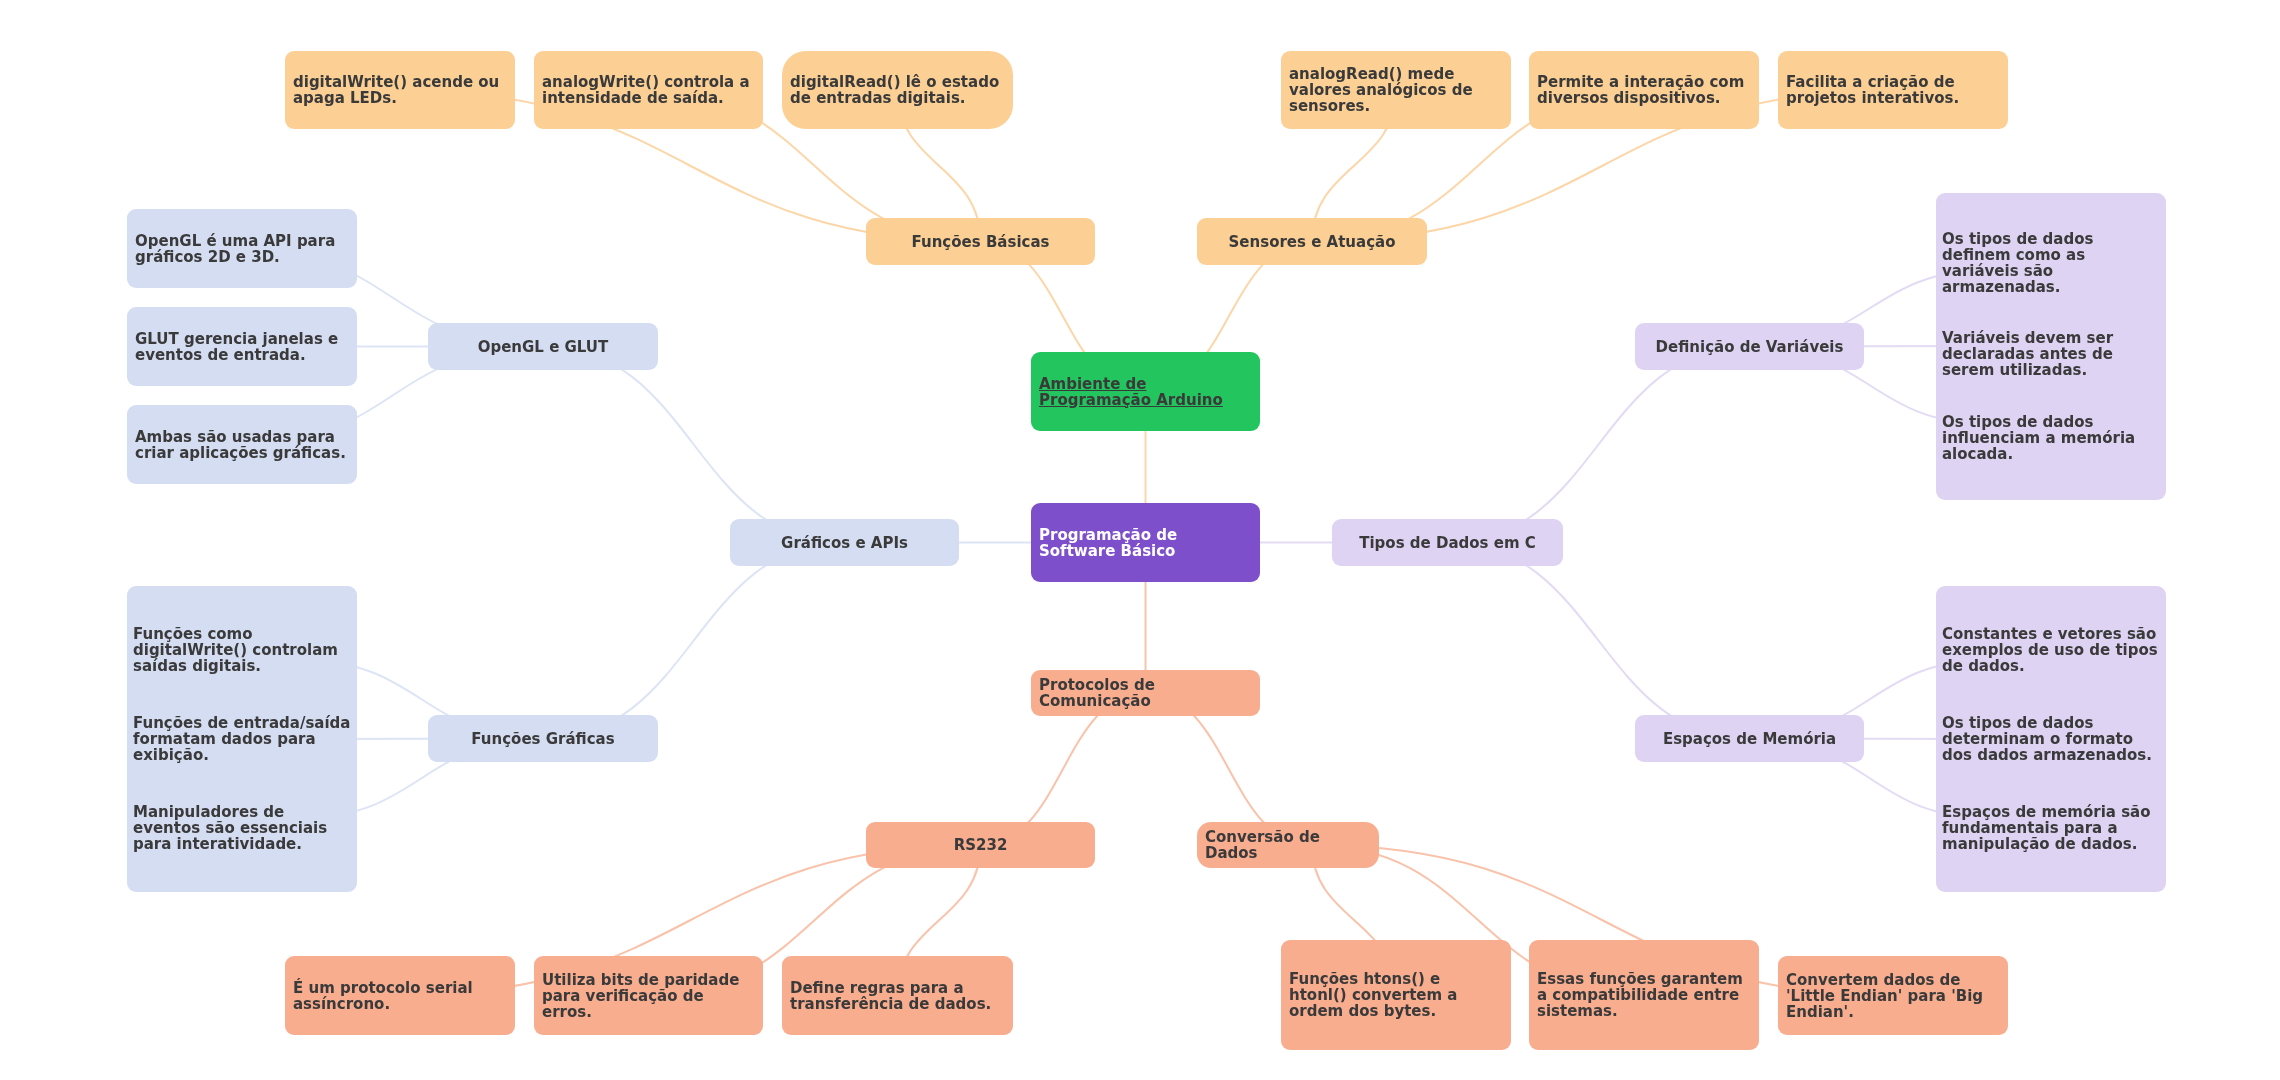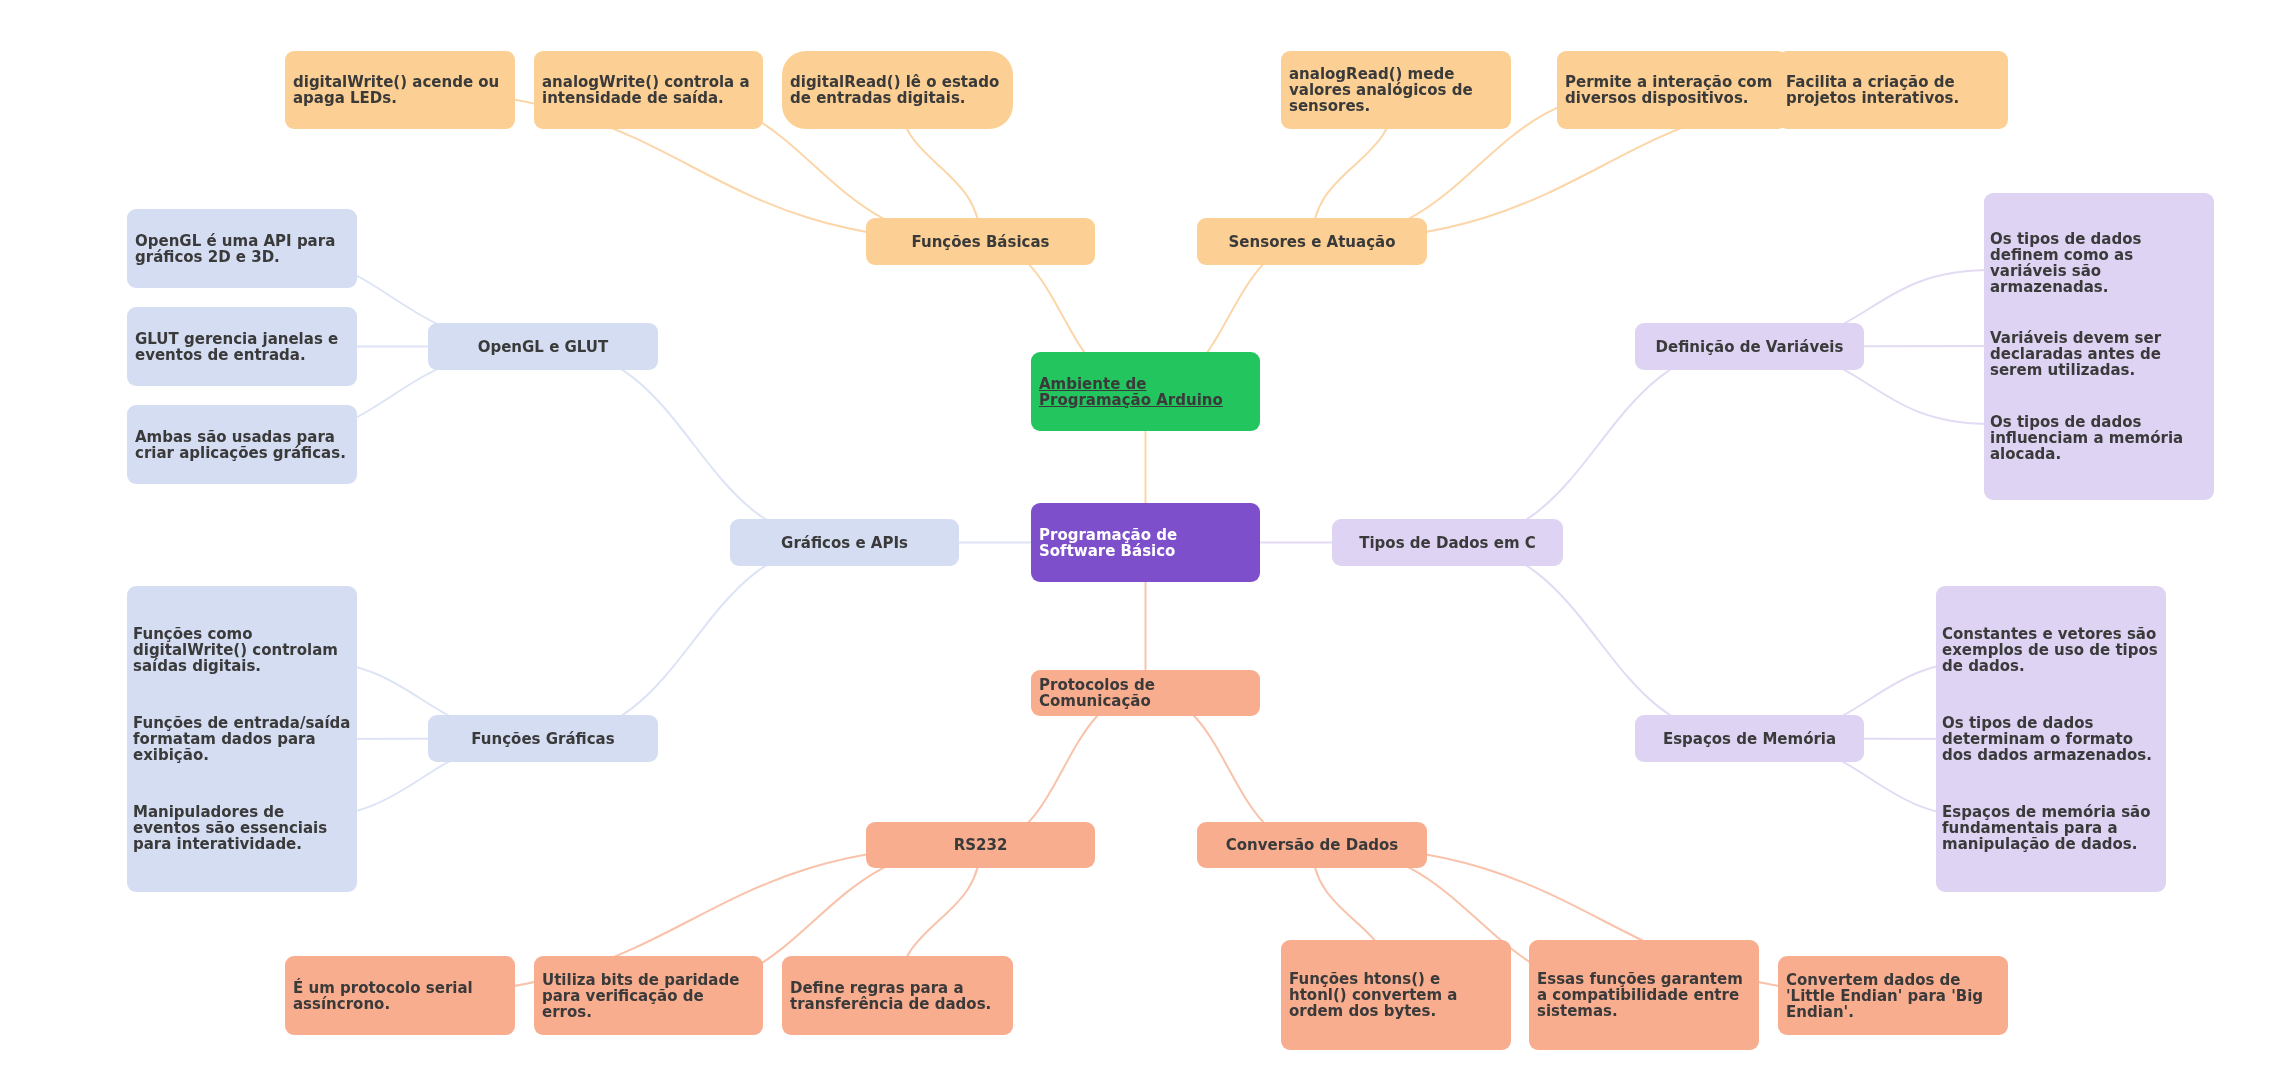--- a/index.html
+++ b/index.html
@@ -60,51 +60,51 @@
 
   <div class="node root" id="n-root" style="left: 1031px; top: 503px; width: 229px; height: 79px; background: rgb(126, 79, 203);">Programação de Software Básico</div>
 
   <div class="node c-orange" id="n-arduino" style="left: 1031px; top: 352px; width: 229px; height: 79px; background: #22c55e; color: rgb(58, 58, 58); text-decoration: underline;">Ambiente de Programação Arduino</div>
   <div class="node c-orange" id="n-fb" style="left: 866px; top: 218px; width: 229px; height: 47px; background: rgb(252, 208, 148); color: rgb(58, 58, 58);">Funções Básicas</div>
   <div class="node c-orange" id="n-sen" style="left: 1197px; top: 218px; width: 230px; height: 47px; background: rgb(252, 208, 148); color: rgb(58, 58, 58);">Sensores e Atuação</div>
   <div class="node c-orange" id="n-fb0" style="left: 285px; top: 51px; width: 230px; height: 78px; background: rgb(252, 208, 148); color: rgb(58, 58, 58);">digitalWrite() acende ou apaga LEDs.</div>
   <div class="node c-orange" id="n-fb1" style="left: 534px; top: 51px; width: 229px; height: 78px; background: rgb(252, 208, 148); color: rgb(58, 58, 58);">analogWrite() controla a intensidade de saída.</div>
   <div class="node c-orange" id="n-fb2" style="left: 782px; top: 51px; width: 231px; height: 78px; background: rgb(252, 208, 148); color: rgb(58, 58, 58); border-radius: 24px;">digitalRead() lê o estado de entradas digitais.</div>
   <div class="node c-orange" id="n-sen0" style="left: 1281px; top: 51px; width: 230px; height: 78px; background: rgb(252, 208, 148); color: rgb(58, 58, 58); padding-left: 8px;">analogRead() mede valores analógicos de sensores.</div>
-  <div class="node c-orange" id="n-sen1" style="left: 1529px; top: 51px; width: 230px; height: 78px; background: rgb(252, 208, 148); color: rgb(58, 58, 58); margin-left: 28px;">Permite a interação com diversos dispositivos.</div>
+  <div class="node c-orange" id="n-sen1" style="left: 1529px; top: 51px; width: 230px; height: 78px; background: rgb(252, 208, 148); color: rgb(58, 58, 58);">Permite a interação com diversos dispositivos.</div>
   <div class="node c-orange" id="n-sen2" style="left: 1778px; top: 51px; width: 230px; height: 78px; background: rgb(252, 208, 148); color: rgb(58, 58, 58);">Facilita a criação de projetos interativos.</div>
 
   <div class="node c-blue" id="n-graf" style="left: 730px; top: 519px; width: 229px; height: 47px; background: rgb(213, 221, 242); color: rgb(58, 58, 58);">Gráficos e APIs</div>
   <div class="node c-blue" id="n-ogl" style="left: 428px; top: 323px; width: 230px; height: 47px; background: rgb(213, 221, 242); color: rgb(58, 58, 58);">OpenGL e GLUT</div>
   <div class="node c-blue" id="n-fg" style="left: 428px; top: 715px; width: 230px; height: 47px; background: rgb(213, 221, 242); color: rgb(58, 58, 58);">Funções Gráficas</div>
   <div class="node c-blue" id="n-ogl0" style="left: 127px; top: 209px; width: 230px; height: 79px; background: rgb(213, 221, 242); color: rgb(58, 58, 58);">OpenGL é uma API para gráficos 2D e 3D.</div>
   <div class="node c-blue" id="n-ogl1" style="left: 127px; top: 307px; width: 230px; height: 79px; background: rgb(213, 221, 242); color: rgb(58, 58, 58);">GLUT gerencia janelas e eventos de entrada.</div>
   <div class="node c-blue" id="n-ogl2" style="left: 127px; top: 405px; width: 230px; height: 79px; background: rgb(213, 221, 242); color: rgb(58, 58, 58);">Ambas são usadas para criar aplicações gráficas.</div>
   <div class="node c-blue tall" id="n-fg-group" style="left: 127px; top: 586px; width: 230px; height: 306px; background: rgb(213, 221, 242); color: rgb(58, 58, 58);">
     <span>Funções como digitalWrite() controlam saídas digitais.</span>
     <span>Funções de entrada/saída formatam dados para exibição.</span>
     <span>Manipuladores de eventos são essenciais para interatividade.</span>
   </div>
 
   <div class="node c-purple" id="n-tipos" style="left: 1332px; top: 519px; width: 231px; height: 47px; background: rgb(222, 211, 242); color: rgb(58, 58, 58);">Tipos de Dados em C</div>
   <div class="node c-purple" id="n-def" style="left: 1635px; top: 323px; width: 229px; height: 47px; background: rgb(222, 211, 242); color: rgb(58, 58, 58);">Definição de Variáveis</div>
   <div class="node c-purple" id="n-esp" style="left: 1635px; top: 715px; width: 229px; height: 47px; background: rgb(222, 211, 242); color: rgb(58, 58, 58);">Espaços de Memória</div>
-  <div class="node c-purple tall" id="n-def-group" style="left: 1936px; top: 193px; width: 230px; height: 307px; background: rgb(222, 211, 242); color: rgb(58, 58, 58); margin-left: 48px;">
+  <div class="node c-purple tall" id="n-def-group" style="left: 1936px; top: 193px; width: 230px; height: 307px; background: rgb(222, 211, 242); color: rgb(58, 58, 58);">
     <span>Os tipos de dados definem como as variáveis são armazenadas.</span>
     <span>Variáveis devem ser declaradas antes de serem utilizadas.</span>
     <span>Os tipos de dados influenciam a memória alocada.</span>
   </div>
   <div class="node c-purple tall" id="n-esp-group" style="left: 1936px; top: 586px; width: 230px; height: 306px; background: rgb(222, 211, 242); color: rgb(58, 58, 58);">
     <span>Constantes e vetores são exemplos de uso de tipos de dados.</span>
     <span>Os tipos de dados determinam o formato dos dados armazenados.</span>
     <span>Espaços de memória são fundamentais para a manipulação de dados.</span>
   </div>
 
   <div class="node c-salmon" id="n-prot" style="left: 1031px; top: 670px; width: 229px; height: 46px; background: rgb(249, 173, 143); color: rgb(58, 58, 58);">Protocolos de Comunicação</div>
   <div class="node c-salmon" id="n-rs" style="left: 866px; top: 822px; width: 229px; height: 46px; background: rgb(249, 173, 143); color: rgb(58, 58, 58);">RS232</div>
-  <div class="node c-salmon" id="n-conv" style="left: 1197px; top: 822px; width: 230px; height: 46px; background: rgb(249, 173, 143); color: rgb(58, 58, 58);">Conversão de Dados</div>
+  <div class="node c-salmon" id="n-conv" style="left: 1197px; top: 822px; width: 182px; height: 46px; background: rgb(249, 173, 143); color: rgb(58, 58, 58); border-radius: 14px;">Conversão de Dados</div>
   <div class="node c-salmon" id="n-rs0" style="left: 285px; top: 956px; width: 230px; height: 79px; background: rgb(249, 173, 143); color: rgb(58, 58, 58);">É um protocolo serial assíncrono.</div>
   <div class="node c-salmon" id="n-rs1" style="left: 534px; top: 956px; width: 229px; height: 79px; background: rgb(249, 173, 143); color: rgb(58, 58, 58);">Utiliza bits de paridade para verificação de erros.</div>
   <div class="node c-salmon" id="n-rs2" style="left: 782px; top: 956px; width: 231px; height: 79px; background: rgb(249, 173, 143); color: rgb(58, 58, 58);">Define regras para a transferência de dados.</div>
   <div class="node c-salmon" id="n-conv0" style="left: 1281px; top: 940px; width: 230px; height: 110px; background: rgb(249, 173, 143); color: rgb(58, 58, 58);">Funções htons() e htonl() convertem a ordem dos bytes.</div>
   <div class="node c-salmon" id="n-conv1" style="left: 1529px; top: 940px; width: 230px; height: 110px; background: rgb(249, 173, 143); color: rgb(58, 58, 58);">Essas funções garantem a compatibilidade entre sistemas.</div>
   <div class="node c-salmon" id="n-conv2" style="left: 1778px; top: 956px; width: 230px; height: 79px; background: rgb(249, 173, 143); color: rgb(58, 58, 58);">Convertem dados de 'Little Endian' para 'Big Endian'.</div>
 </div>
 
 </body></html>

